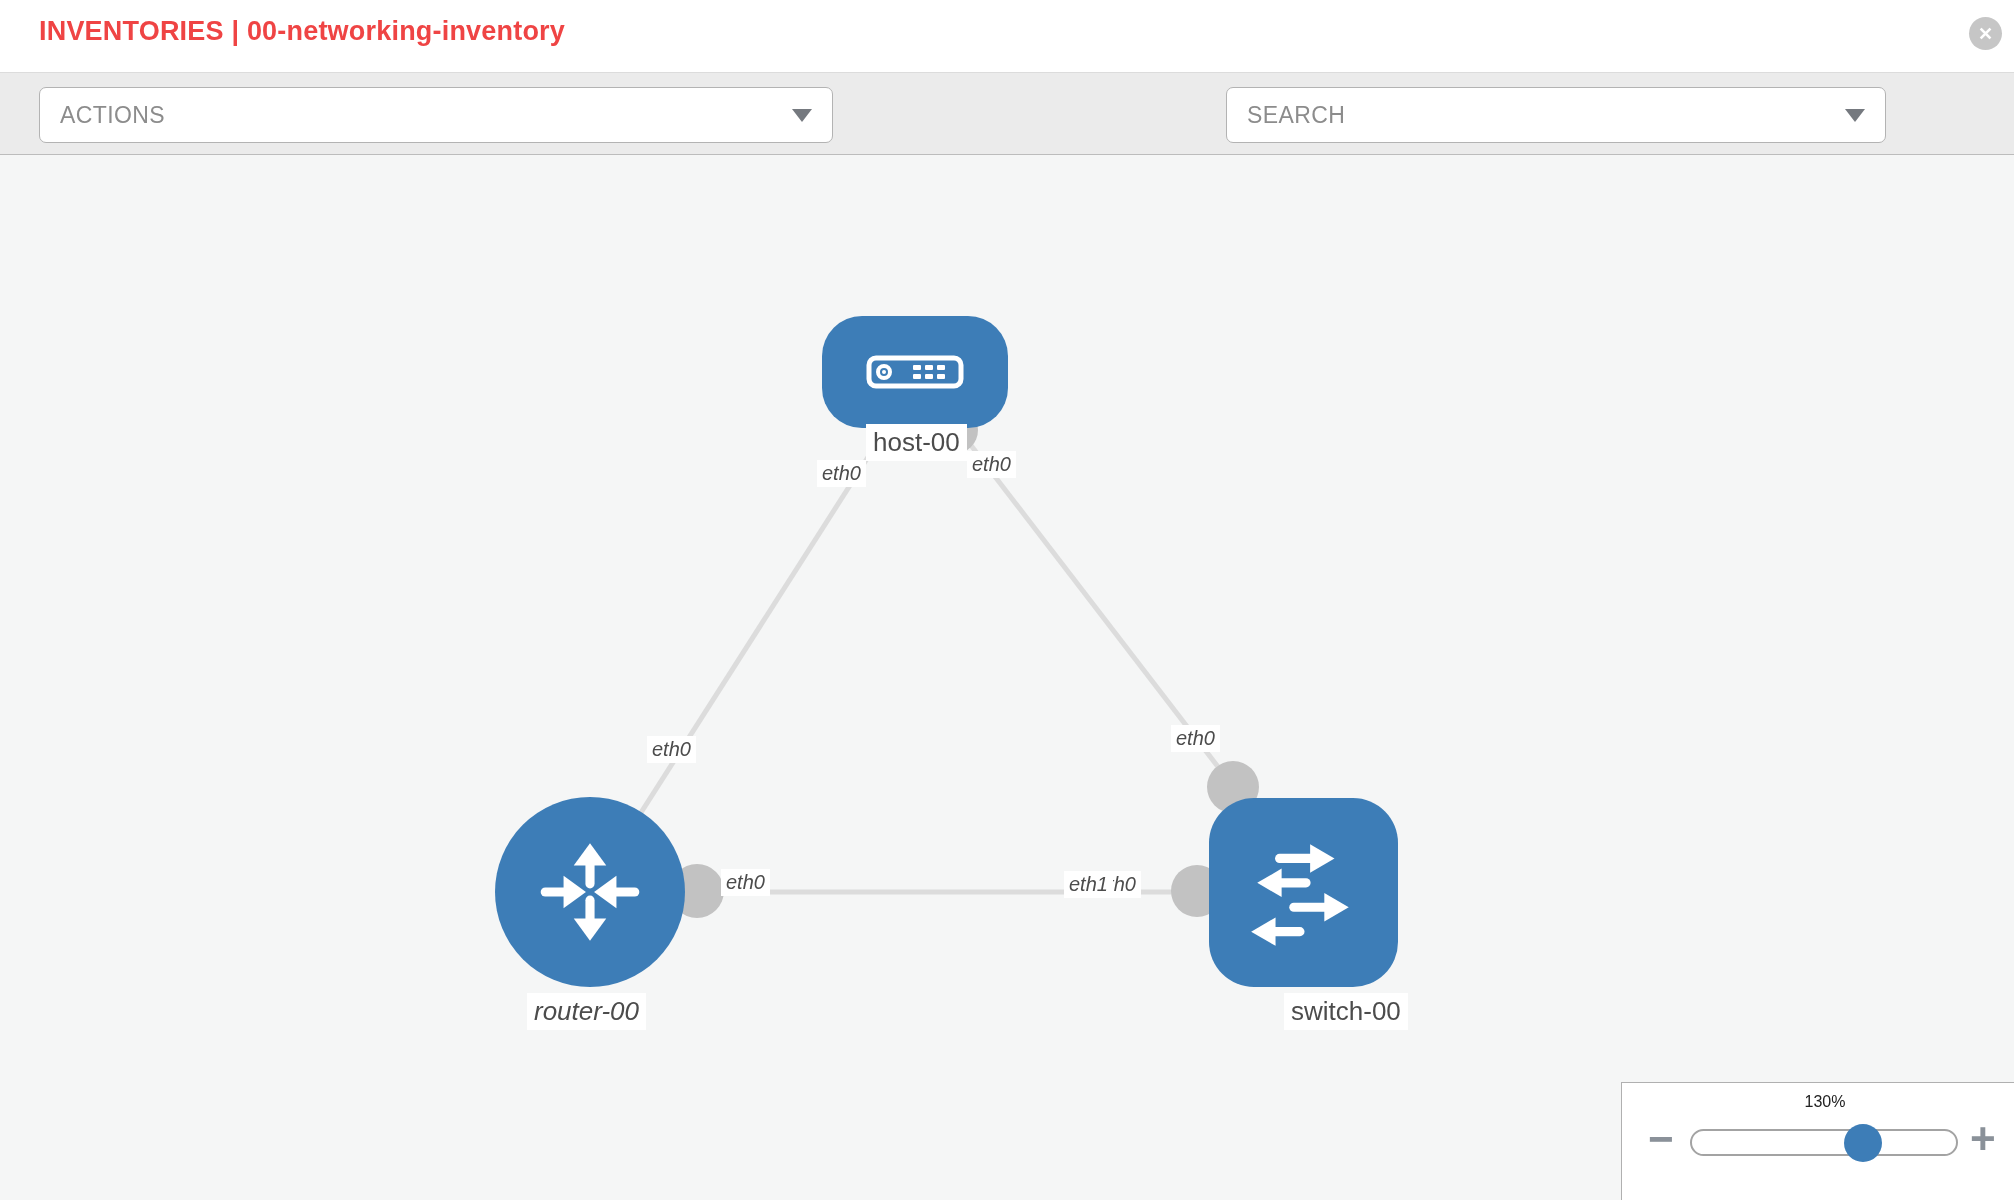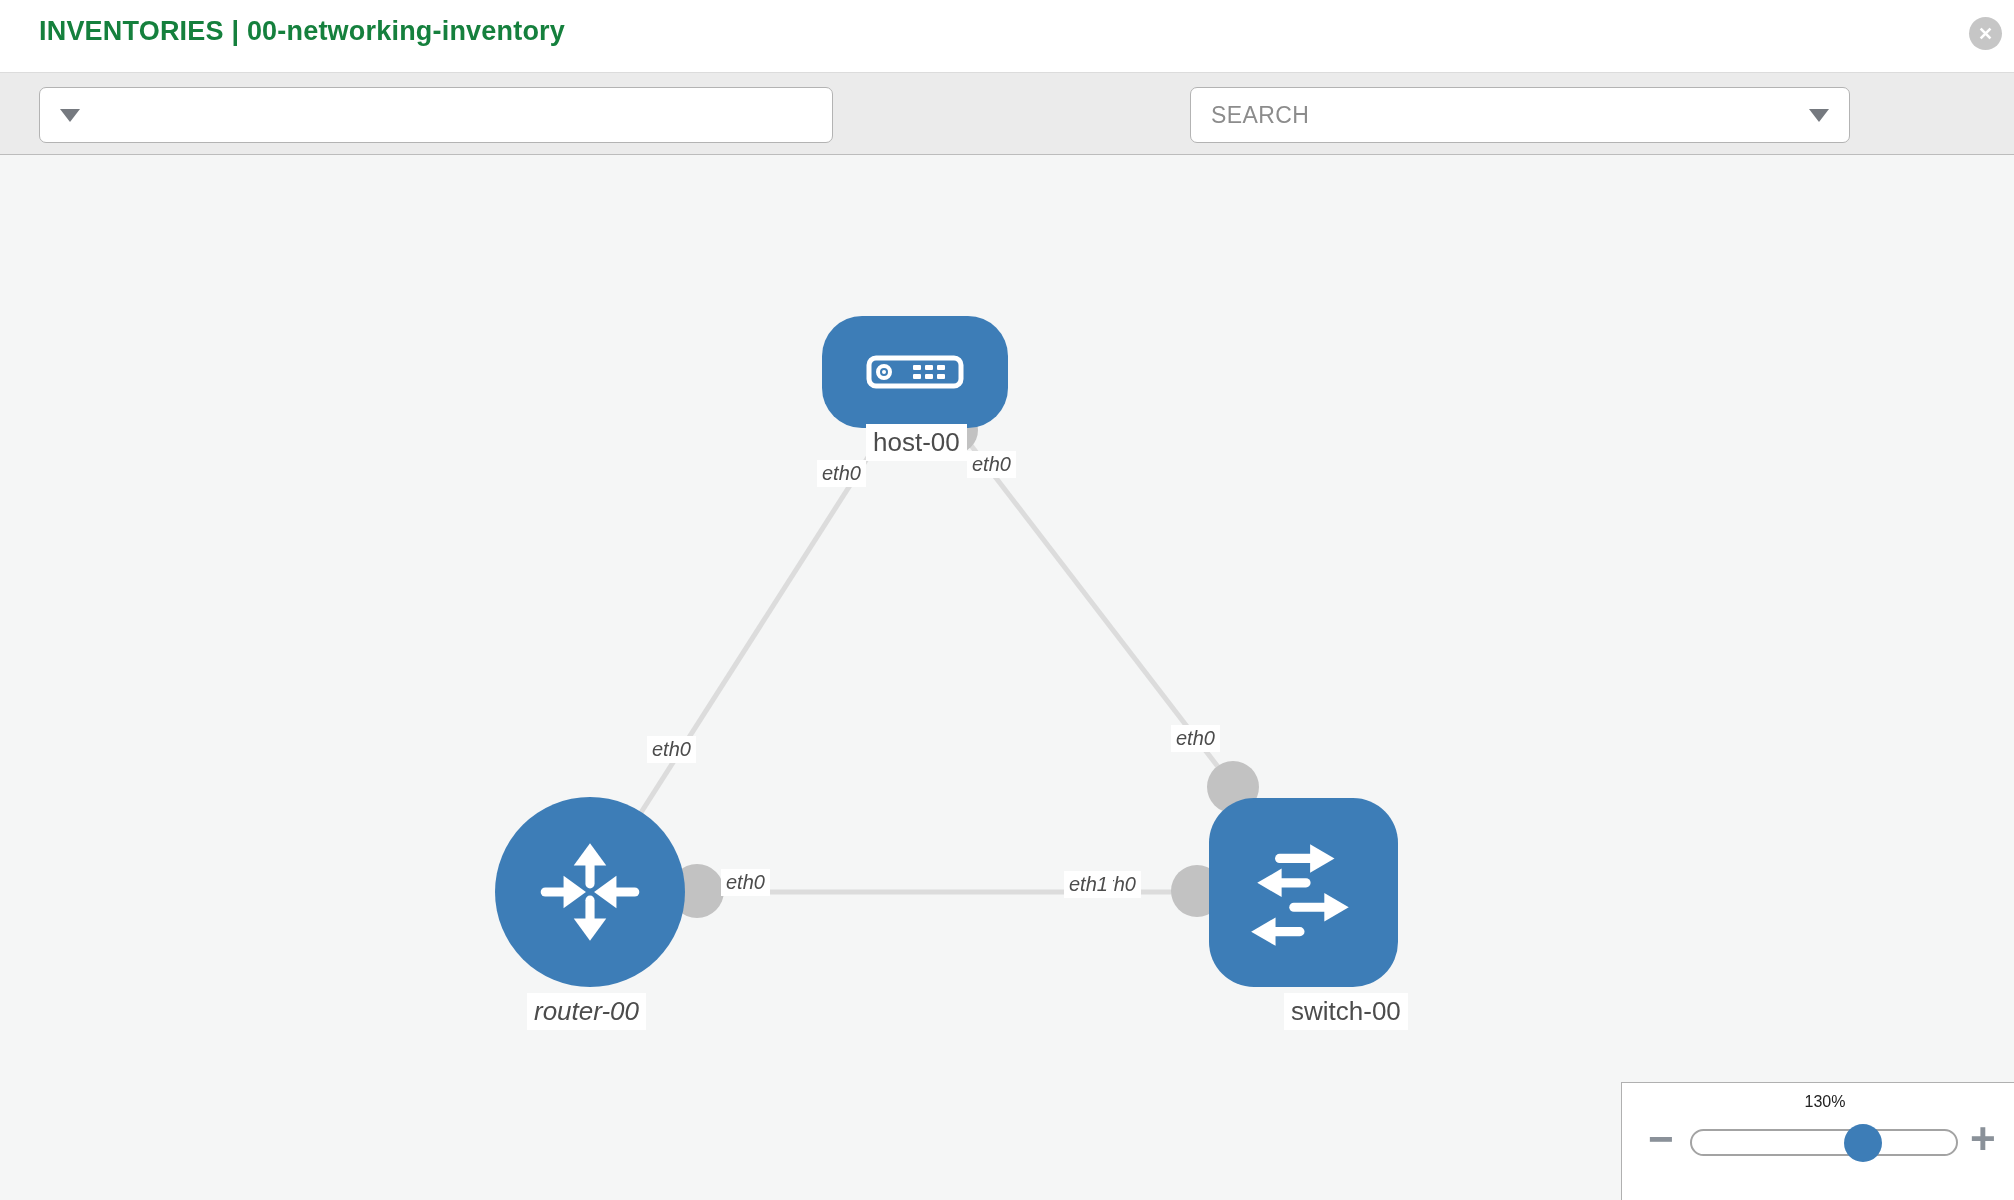--- a/index.html
+++ b/index.html
@@ -1,36 +1,36 @@
 <!DOCTYPE html>
 <html><head>
 <meta charset="utf-8">
 <style>
   html,body{margin:0;padding:0;background:#fff;}
   #app{position:relative;width:2014px;height:1200px;overflow:hidden;
        font-family:"Liberation Sans",sans-serif;background:#f5f6f6;}
 
   
   .header{position:absolute;top:0;left:0;width:2014px;height:72px;background:#ffffff;}
-  .page-title{position:absolute;left:39px;top:16px;font-size:27px;font-weight:bold;color:#15803d;letter-spacing:.2px;}
+  .page-title{position:absolute;left:39px;top:16px;font-size:27px;font-weight:bold;color:#ef4444;letter-spacing:.2px;}
   .close-btn{position:absolute;left:1969px;top:17px;width:33px;height:33px;border-radius:50%;
              background:#c6c6c6;color:#ffffff;font-size:18px;font-weight:bold;
              display:flex;align-items:center;justify-content:center;cursor:pointer;}
 
   
   .toolbar{position:absolute;top:72px;left:0;width:2014px;height:84px;background:#ebebeb;
            border-top:1px solid #dcdcdc;border-bottom:2px solid #bcbcbc;box-sizing:border-box;}
   .select-box{position:absolute;top:14px;height:56px;background:#ffffff;border:1px solid #b3b3b3;
               border-radius:7px;box-sizing:border-box;display:flex;align-items:center;
               padding:0 20px;color:#8c8c8c;font-size:23px;cursor:pointer;}
   .select-box .lbl{flex:1;letter-spacing:.4px;}
   .caret{width:0;height:0;border-left:10px solid transparent;border-right:10px solid transparent;
          border-top:13px solid #75797f;}
   #actions-box{left:39px;width:794px;}
-  #search-box{left:1190px;width:660px;}
+  #search-box{left:1226px;width:660px;}
   .tool-icon{position:absolute;top:98px;width:38px;height:38px;cursor:pointer;}
   .tool-icon svg{width:100%;height:100%;fill:#878d94;}
   #wrench{left:1066px;}
   #key{left:1130px;}
 
   
   .graph-bg{position:absolute;top:155px;left:0;width:2014px;height:1045px;background:#f5f6f6;}
   #wires{position:absolute;top:0;left:0;width:2014px;height:1200px;}
   .link{stroke:#dcdcdc;stroke-width:5;}
   .connector{fill:#c2c2c2;}
@@ -78,20 +78,21 @@
 
   <div class="header">
     <div class="page-title">INVENTORIES | 00-networking-inventory</div>
     <div class="close-btn">
       <span>✕</span>
     </div>
   </div>
 
   <div class="toolbar">
     <div class="select-box" id="actions-box">
+      <span class="lbl">ACTIONS</span>
       <span class="caret"></span>
     </div>
     <div class="tool-icon" id="wrench">
       <svg viewBox="0 0 24 24">
           <path d="M21.9 6.1c.5 2-0 4.2-1.6 5.8-1.6 1.6-3.9 2.1-5.9 1.5L7 20.8c-.9.9-2.4.9-3.3 0-.9-.9-.9-2.4 0-3.3l7.4-7.4c-.6-2 0-4.3 1.5-5.9 1.6-1.6 3.8-2.1 5.8-1.6l-3.2 3.2.7 2.6 2.6.7 3.4-3z"></path>
         </svg>
     </div>
     <div class="tool-icon" id="key">
       <svg viewBox="0 0 24 24">
           <path fill-rule="evenodd" d="M11.2 9.2c.6-1.8.2-3.9-1.3-5.3C7.8 1.8 4.5 1.8 2.4 3.9.3 6 .3 9.3 2.4 11.4c1.4 1.4 3.5 1.9 5.3 1.3l2.2 2.2-.4 2 2-.4 1.2 1.2-.4 2 2-.4 1.6 1.6 3.3-.7.7-3.3-8.7-8.7zM4.5 5.9c.8-.8 2-.8 2.8 0 .8.8.8 2 0 2.8-.8.8-2 .8-2.8 0-.8-.8-.8-2 0-2.8z"></path>

